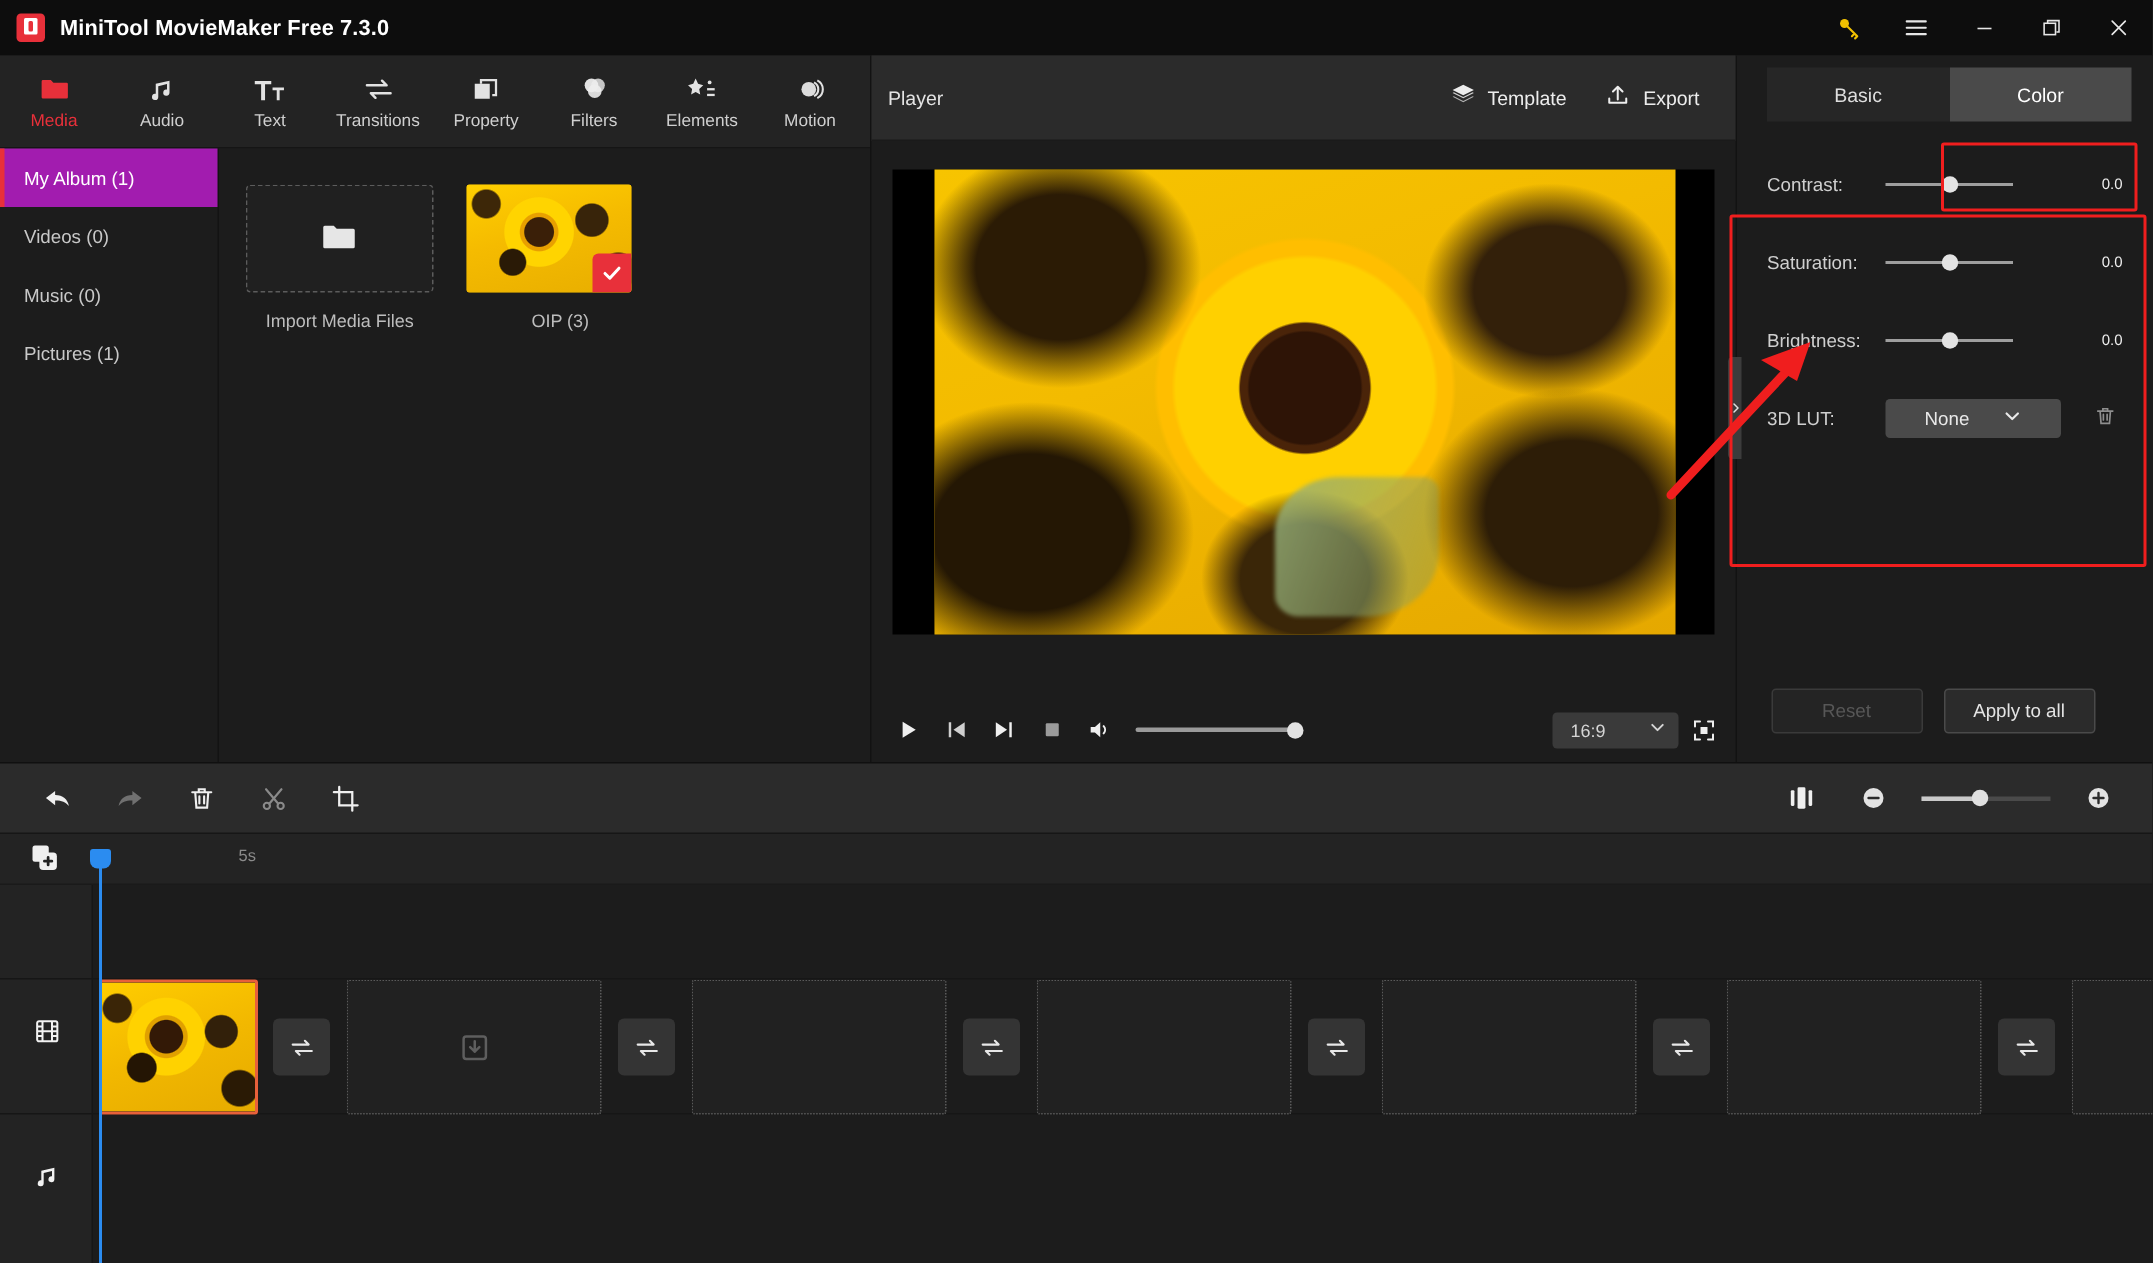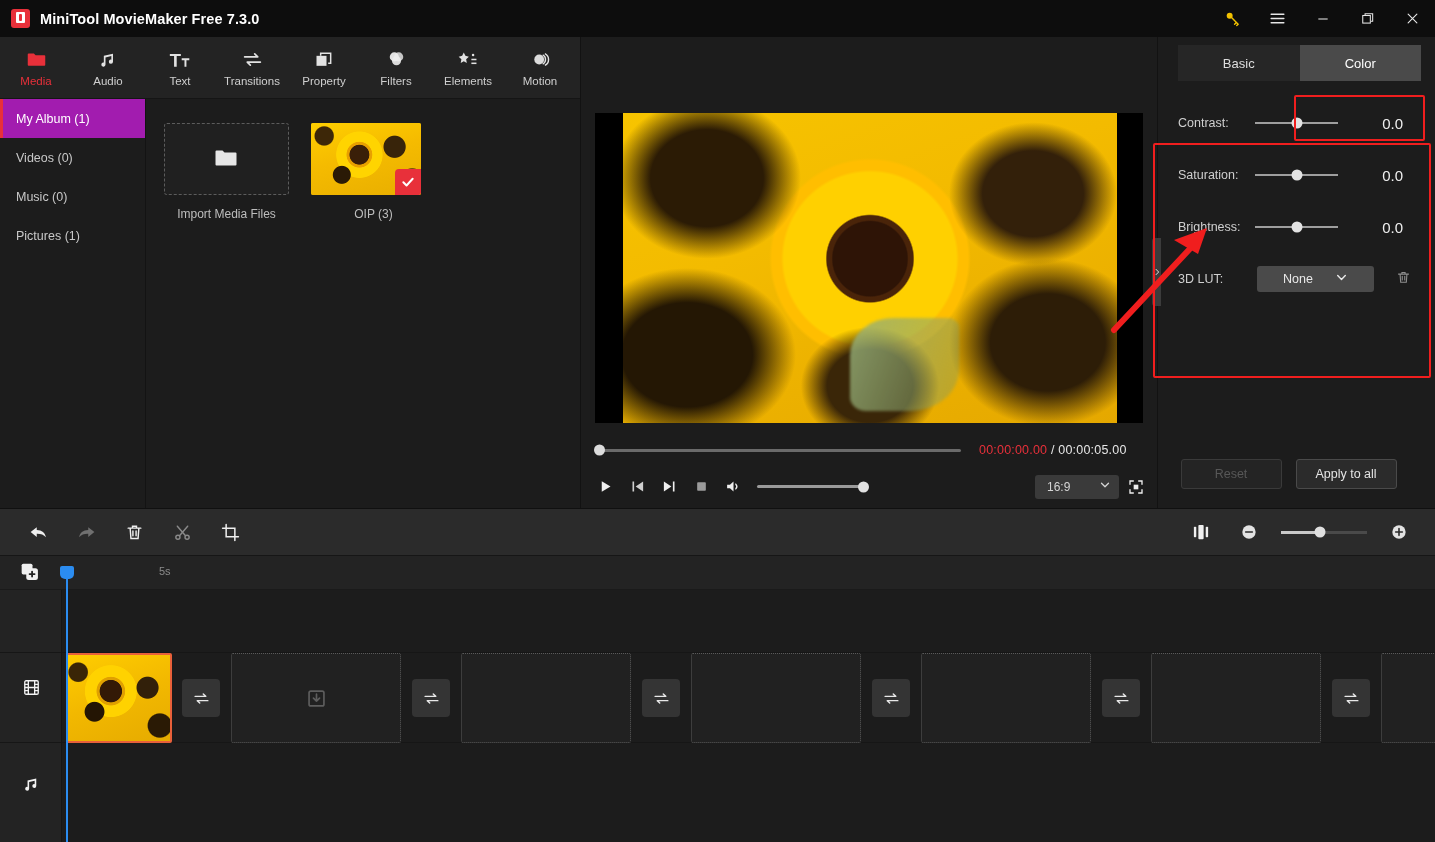--- a/index.html
+++ b/index.html
@@ -210,21 +210,21 @@
   .prop-body { padding:16px 0 0 0; }
   .prop-row { display:flex; align-items:center; height:52px; padding-left:20px; }
   .prop-lbl { width:75px; font-size:12.5px; color:#cfcfcf; }
   .sl-track {
     width:85px; height:2px; background:#9e9e9e; position:relative; margin-left:4px;
   }
   .sl-knob {
     position:absolute; left:50%; top:50%; transform:translate(-50%,-50%);
     width:11px; height:11px; border-radius:50%; background:#e3e3e3;
   }
-  .prop-val { margin-left:auto; margin-right:32px; font-size:15px; color:#efefef;padding-left:44px; }
+  .prop-val { margin-left:auto; margin-right:20px; font-size:10px; color:#efefef;padding-left:44px; }
   .lut-sel {
     width:117px; height:26px; background:#4a4a4a; border-radius:3px;
     display:flex; align-items:center; justify-content:center; gap:22px;
     font-size:12.5px; color:#e9e9e9; margin-left:4px;
   }
   .trash-btn { margin-left:22px; color:#8e8e8e; }
   .prop-foot {
     position:absolute; left:0; bottom:0; width:277px; height:68px;
     display:flex; align-items:center; justify-content:center; gap:14px;
     padding-right:16px;
@@ -468,35 +468,49 @@
                 <path d="M4 12.5l5.5 5.5L20 6.5"></path>
               </svg>
           </div>
         </div>
         <div class="media-cap">OIP (3)</div>
       </div>
     </div>
   </div>
 
   <div class="player">
+    <div class="player-head">
+      <div class="player-label">Player</div>
+      <div class="player-actions">
+        <div class="pa">
+          <span>
+            <svg width="17" height="17" viewBox="0 0 24 24" fill="#ededed">
+              <path d="M12 2l10 5-10 5L2 7z"></path>
+                <path d="M12 13.6L3.2 9.2 2 9.8l10 5 10-5-1.2-.6z" opacity=".85"></path>
+              <path d="M12 17.3L3.2 12.9 2 13.5l10 5 10-5-1.2-.6z" opacity=".7"></path>
+            </svg>
+          </span>
+          <span>Template</span>
+        </div>
+        <div class="pa">
+          <span>
+            <svg width="17" height="17" viewBox="0 0 24 24" fill="none" stroke="#ededed" stroke-width="1.9" stroke-linecap="round" stroke-linejoin="round">
+              <path d="M12 16V4M7.5 8.5L12 4l4.5 4.5"></path>
+                <path d="M4 15v4h16v-4"></path>
+            </svg>
+          </span>
+          <span>Export</span>
+        </div>
+      </div>
+    </div>
 
     <div class="stage">
       <div class="stage-img"></div>
     </div>
 
-    <div class="seek-row">
-      <div class="seek-track">
-        <div class="seek-knob"></div>
-      </div>
-      <div class="tc">
-        <span class="cur">00:00:00.00</span>
-        <span class="tot">/</span>
-        <span class="tot">00:00:05.00</span>
-      </div>
-    </div>
 
     <div class="ctrl-row">
       <div class="cbtn">
         <svg width="15" height="15" viewBox="0 0 24 24" fill="#efefef">
             <path d="M6 3.5l14 8.5-14 8.5z"></path>
           </svg>
       </div>
       <div class="cbtn">
         <svg width="15" height="15" viewBox="0 0 24 24" fill="#cfcfcf">
           <rect x="4" y="4" width="2.6" height="16"></rect>

